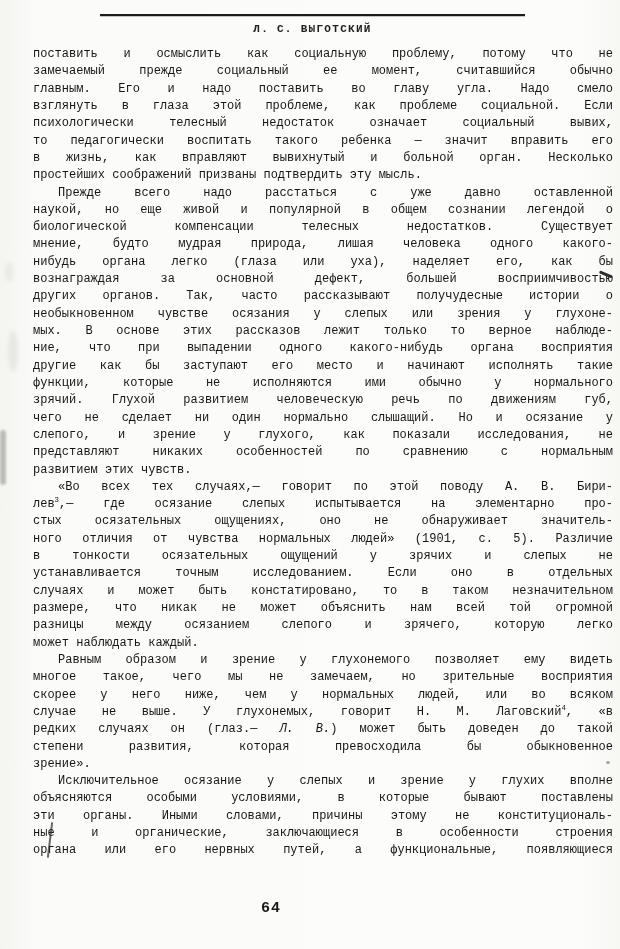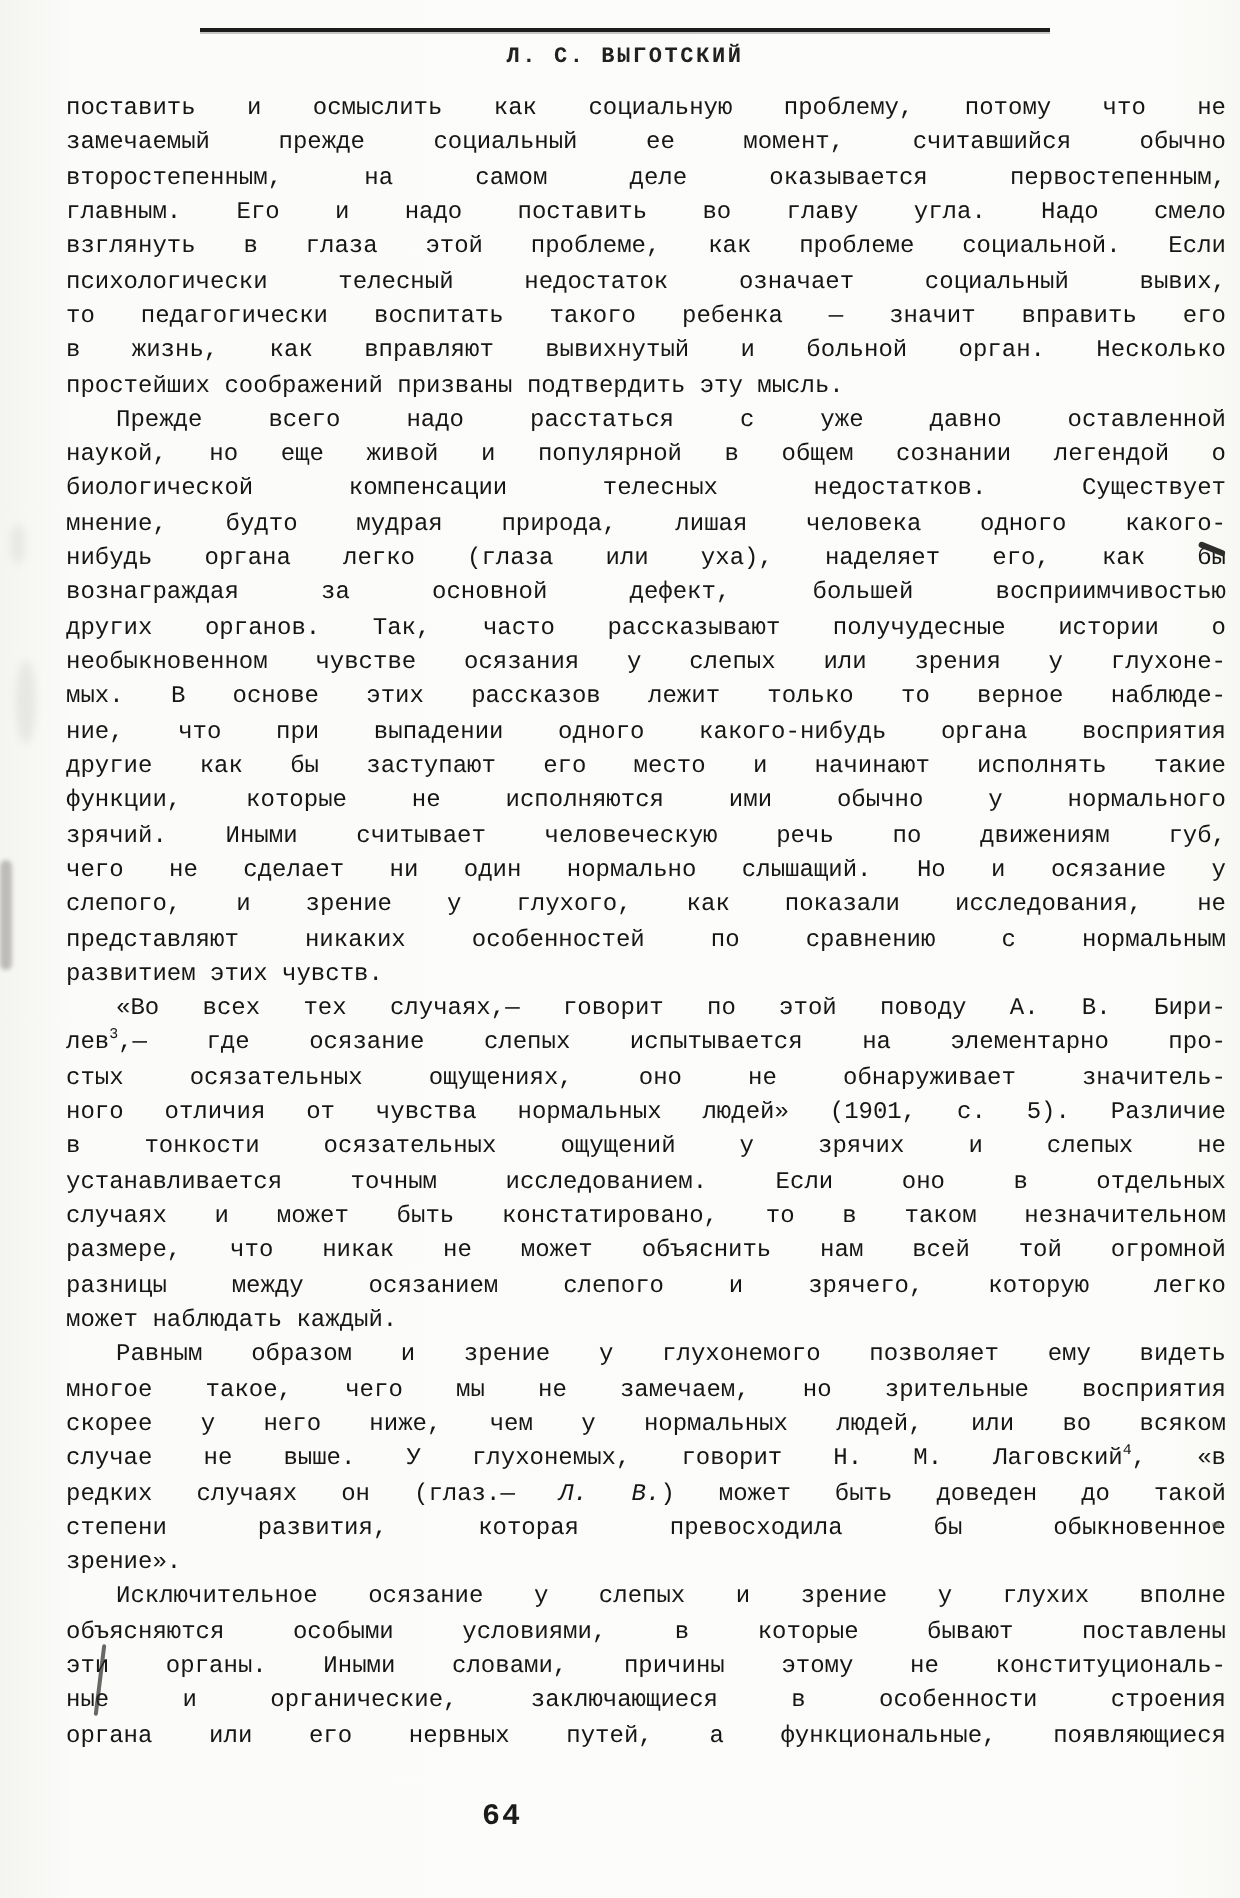--- a/index.html
+++ b/index.html
@@ -61,20 +61,21 @@
   .line sup {
     font-size: 62%;
     line-height: 0;
     vertical-align: super;
   }
   .pagenum {
     position: absolute;
     top: 900px;
     left: 241px;
     width: 60px;
+    text-align: center;
     font-size: 15px;
     font-weight: bold;
     letter-spacing: 1px;
     color: #1c1b19;
   }
   
   .artifact { position: absolute; pointer-events: none; }
   .tick-right {
     left: 599px; top: 273px;
     width: 14px; height: 2.6px;
@@ -125,40 +126,39 @@
 </head>
 <body>
 
 <div class="page">
   <div class="header-rule artifact"></div>
   <div class="running-head">Л. С. ВЫГОТСКИЙ</div>
 
   <div class="textblock">
       <div class="line">поставить и осмыслить как социальную проблему, потому что не</div>
       <div class="line">замечаемый прежде социальный ее момент, считавшийся обычно</div>
-      <div class="line">второстепенным, на самом деле оказывается первостепенным,</div>
       <div class="line">главным. Его и надо поставить во главу угла. Надо смело</div>
       <div class="line">взглянуть в глаза этой проблеме, как проблеме социальной. Если</div>
       <div class="line">психологически телесный недостаток означает социальный вывих,</div>
       <div class="line">то педагогически воспитать такого ребенка — значит вправить его</div>
       <div class="line">в жизнь, как вправляют вывихнутый и больной орган. Несколько</div>
       <div class="line final">простейших соображений призваны подтвердить эту мысль.</div>
       <div class="line indent">Прежде всего надо расстаться с уже давно оставленной</div>
       <div class="line">наукой, но еще живой и популярной в общем сознании легендой о</div>
       <div class="line">биологической компенсации телесных недостатков. Существует</div>
       <div class="line">мнение, будто мудрая природа, лишая человека одного какого-</div>
       <div class="line">нибудь органа легко (глаза или уха), наделяет его, как бы</div>
       <div class="line">вознаграждая за основной дефект, большей восприимчивостью</div>
       <div class="line">других органов. Так, часто рассказывают получудесные истории о</div>
       <div class="line">необыкновенном чувстве осязания у слепых или зрения у глухоне-</div>
       <div class="line">мых. В основе этих рассказов лежит только то верное наблюде-</div>
       <div class="line">ние, что при выпадении одного какого-нибудь органа восприятия</div>
       <div class="line">другие как бы заступают его место и начинают исполнять такие</div>
       <div class="line">функции, которые не исполняются ими обычно у нормального</div>
-      <div class="line">зрячий. Иными считывает человеческую речь по движениям губ,</div>
+      <div class="line">зрячий. Глухой развитием человеческую речь по движениям губ,</div>
       <div class="line">чего не сделает ни один нормально слышащий. Но и осязание у</div>
       <div class="line">слепого, и зрение у глухого, как показали исследования, не</div>
       <div class="line">представляют никаких особенностей по сравнению с нормальным</div>
       <div class="line final">развитием этих чувств.</div>
       <div class="line indent">«Во всех тех случаях,— говорит по этой поводу А. В. Бири-</div>
       <div class="line">лев<sup>3</sup>,— где осязание слепых испытывается на элементарно про-</div>
       <div class="line">стых осязательных ощущениях, оно не обнаруживает значитель-</div>
       <div class="line">ного отличия от чувства нормальных людей» (1901, с. 5). Различие</div>
       <div class="line">в тонкости осязательных ощущений у зрячих и слепых не</div>
       <div class="line">устанавливается точным исследованием. Если оно в отдельных</div>

